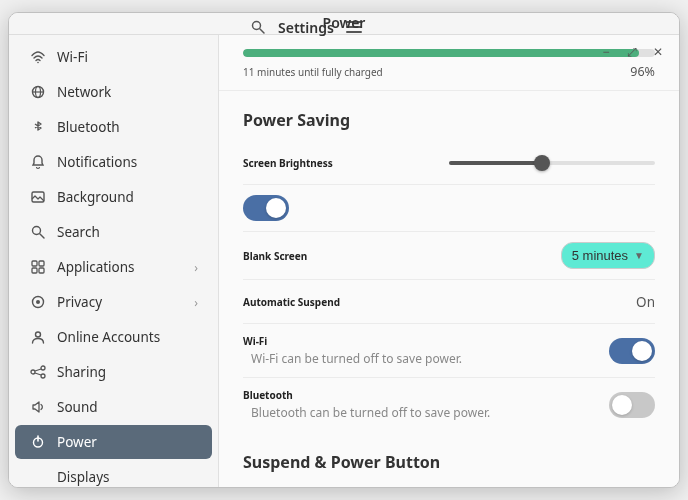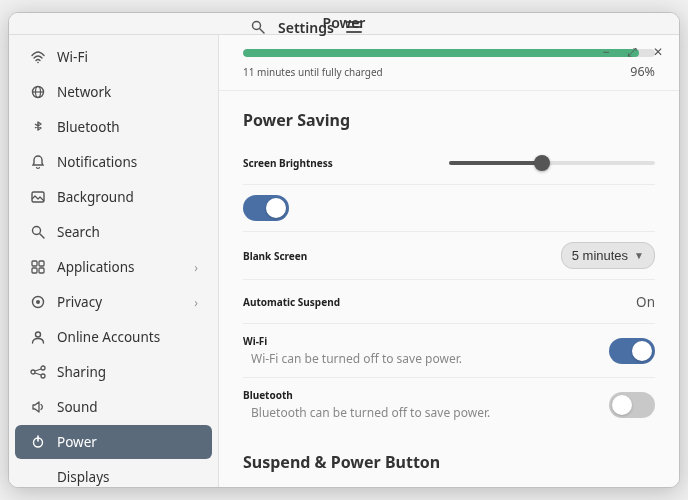--- a/index.html
+++ b/index.html
@@ -255,21 +255,21 @@
       background: #555;
       border-radius: 50%;
       position: absolute;
       top: -6px;
       transform: translateX(-50%);
       box-shadow: 0 1px 3px rgba(0,0,0,0.3);
       cursor: pointer;
     }
     .dropdown-btn {
       border: 1px solid #ccc;
-      background: #e5e5e5;
+      background: #5eead4;
       border-radius: 12px;
       padding: 5px 10px;
       cursor: pointer;
       font-size: 13px;
       display: flex;
       align-items: center;
       gap: 6px;
       color: #333;
     }
     .dropdown-arrow { font-size: 10px; color: #666; }

